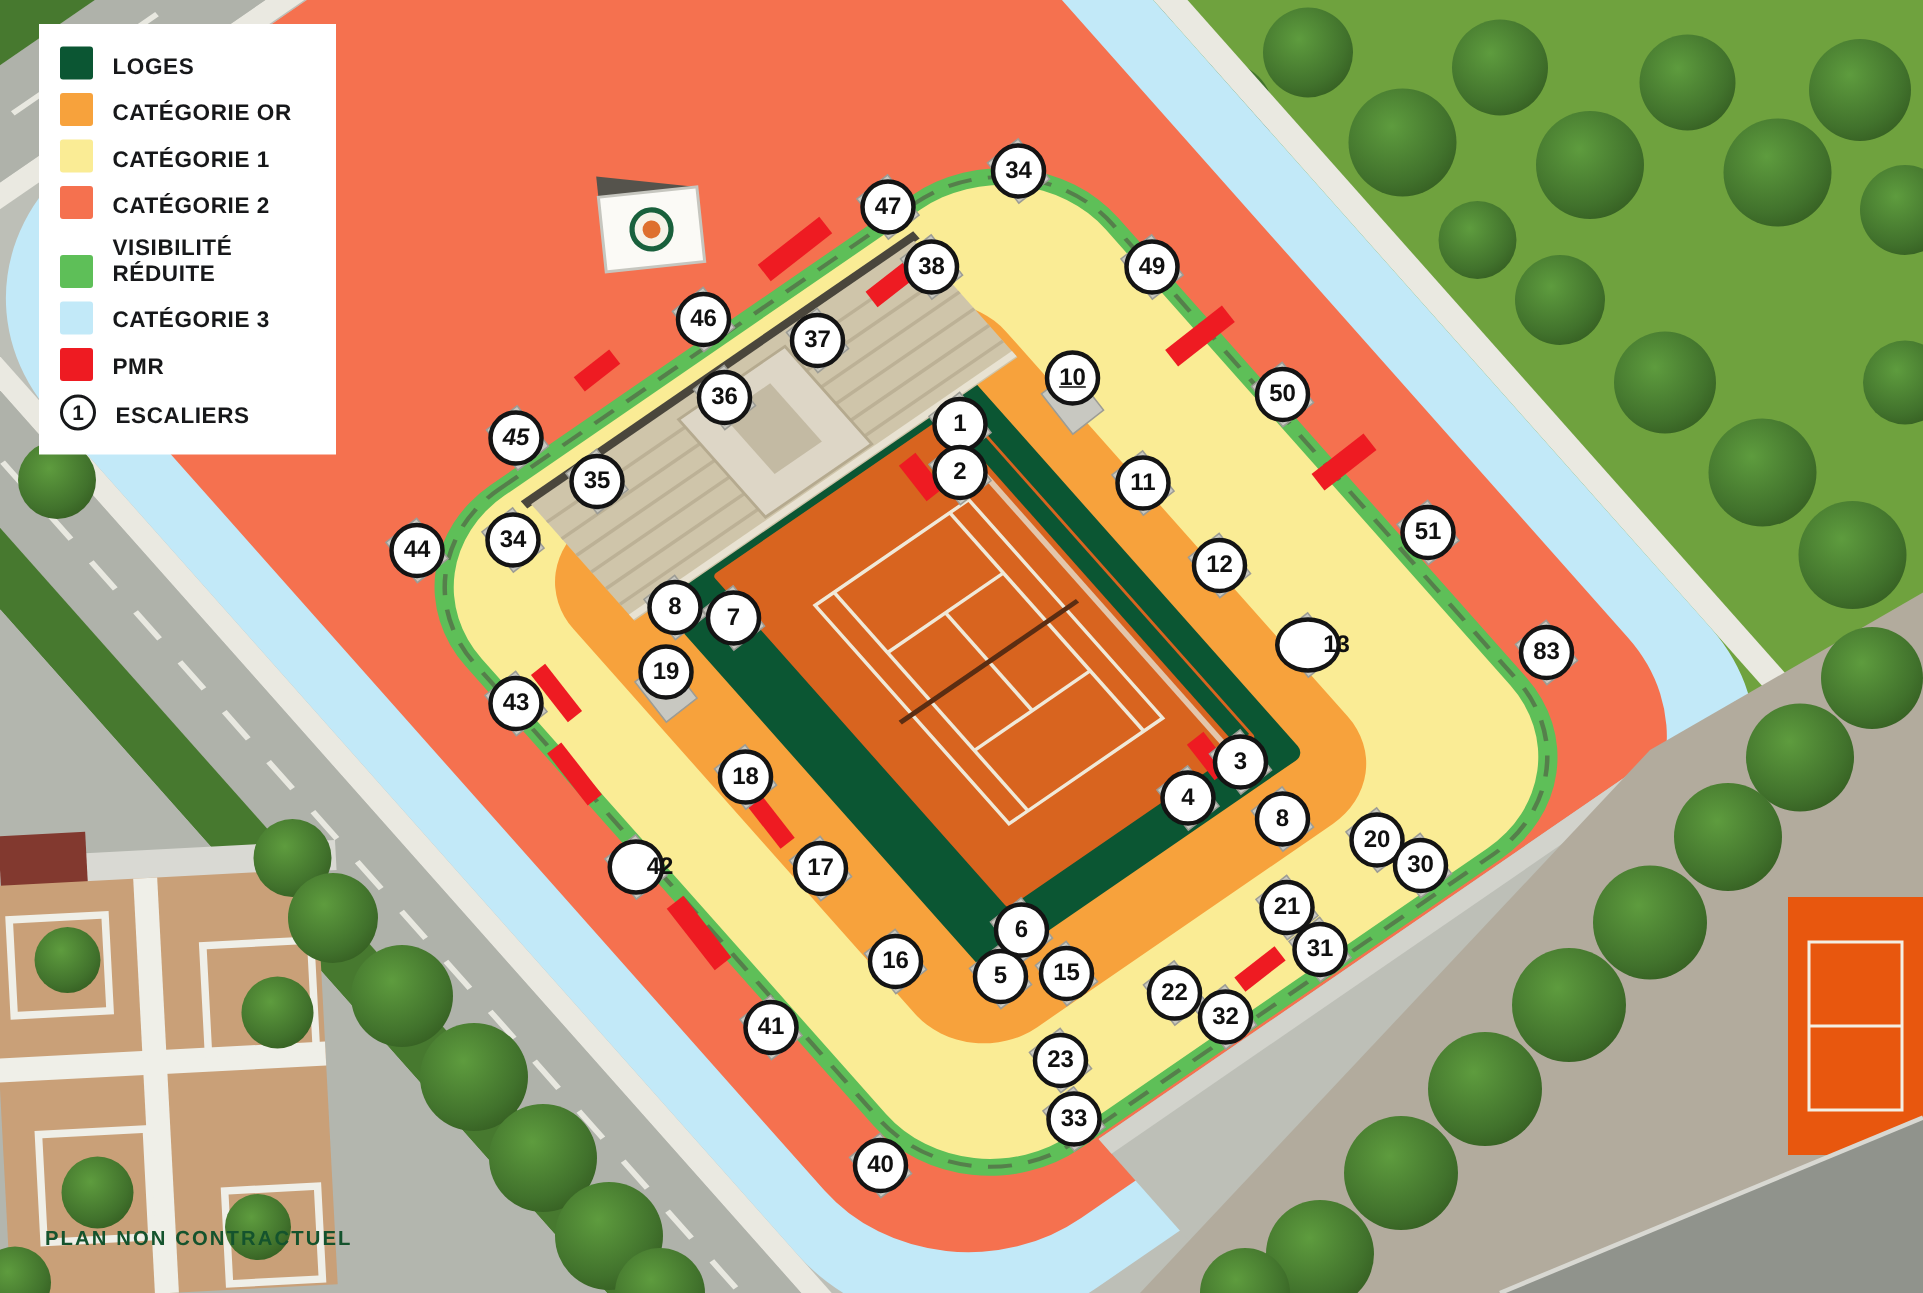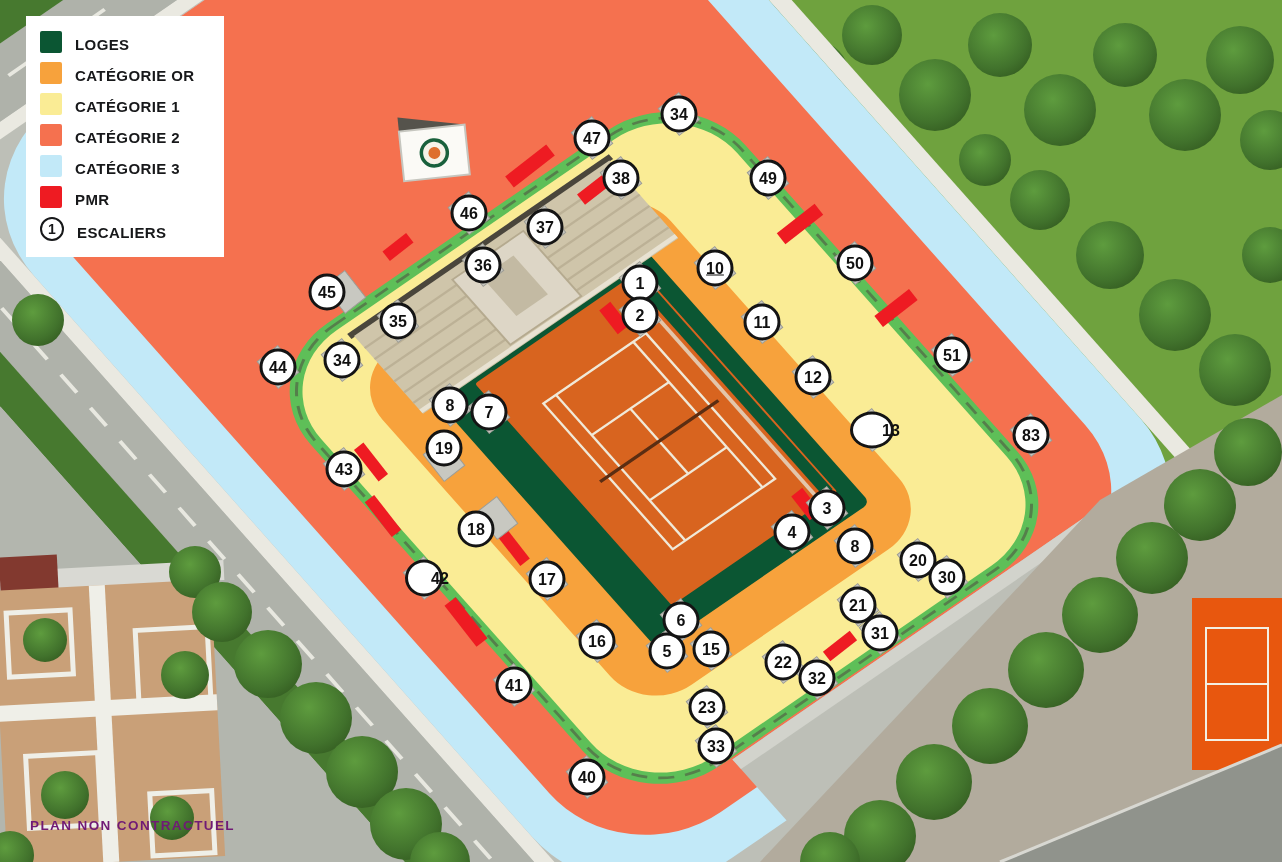--- a/index.html
+++ b/index.html
@@ -31,21 +31,21 @@
   .badge{
     position:absolute;width:37px;height:37px;border-radius:50%;
     background:#ffffff;border:3px solid #141414;box-sizing:border-box;
     display:flex;align-items:center;justify-content:center;
     font-size:16px;font-weight:800;color:#101010;
     transform:translate(-50%,-50%);z-index:20;
   }
   
   .disclaimer{
     position:absolute;left:30px;top:818px;z-index:30;
-    font-size:13.5px;font-weight:800;color:#701a75;letter-spacing:1.4px;
+    font-size:13.5px;font-weight:800;color:#14532d;letter-spacing:1.4px;
   }
 </style>
 </head>
 <body>
 
 <div id="scene">
 
 <svg id="map-svg" viewBox="0 0 1282 862">
   <defs>
     <radialGradient id="tree" cx="40%" cy="35%" r="75%">
@@ -286,20 +286,24 @@
         </div>
         <div class="legend-row">
           <span class="swatch" style="background: rgb(250, 236, 149);"></span>
           <span class="legend-label">CATÉGORIE 1</span>
         </div>
         <div class="legend-row">
           <span class="swatch" style="background: rgb(245, 113, 79);"></span>
           <span class="legend-label">CATÉGORIE 2</span>
         </div>
         <div class="legend-row">
+          <span class="swatch" style="background: rgb(94, 191, 88);"></span>
+          <span class="legend-label">VISIBILITÉ RÉDUITE</span>
+        </div>
+        <div class="legend-row">
           <span class="swatch" style="background: rgb(194, 233, 248);"></span>
           <span class="legend-label">CATÉGORIE 3</span>
         </div>
         <div class="legend-row">
           <span class="swatch" style="background: rgb(238, 27, 34);"></span>
           <span class="legend-label">PMR</span>
         </div>
       </div>
     <div class="legend-row">
       <span class="esc-symbol">1</span>
@@ -309,49 +313,49 @@
 
   <div id="badges-layer">
       <div class="badge" style="left: 640px; top: 283px;">1</div>
       <div class="badge" style="left: 640px; top: 315px;">2</div>
       <div class="badge" style="left: 827px; top: 508px;">3</div>
       <div class="badge" style="left: 792px; top: 532px;">4</div>
       <div class="badge" style="left: 667px; top: 651px;">5</div>
       <div class="badge" style="left: 681px; top: 620px;">6</div>
       <div class="badge" style="left: 489px; top: 412px;">7</div>
       <div class="badge" style="left: 450px; top: 405px;">8</div>
-      <div class="badge" style="left: 715px; top: 268px; text-decoration: underline;">10</div>
+      <div class="badge" style="left: 715px; top: 252px; text-decoration: underline;">10</div>
       <div class="badge" style="left: 762px; top: 322px;">11</div>
       <div class="badge" style="left: 813px; top: 377px;">12</div>
       <div class="badge" style="left: 872px; top: 430px; padding-left: 38px;">13</div>
       <div class="badge" style="left: 855px; top: 546px;">8</div>
       <div class="badge" style="left: 711px; top: 649px;">15</div>
       <div class="badge" style="left: 597px; top: 641px;">16</div>
       <div class="badge" style="left: 547px; top: 579px;">17</div>
-      <div class="badge" style="left: 476px; top: 518px; margin-top: 11px;">18</div>
+      <div class="badge" style="left: 497px; top: 518px;">18</div>
       <div class="badge" style="left: 444px; top: 448px;">19</div>
       <div class="badge" style="left: 918px; top: 560px;">20</div>
       <div class="badge" style="left: 858px; top: 605px;">21</div>
       <div class="badge" style="left: 783px; top: 662px;">22</div>
       <div class="badge" style="left: 707px; top: 707px;">23</div>
       <div class="badge" style="left: 947px; top: 577px;">30</div>
       <div class="badge" style="left: 880px; top: 633px;">31</div>
       <div class="badge" style="left: 817px; top: 678px;">32</div>
       <div class="badge" style="left: 716px; top: 746px;">33</div>
       <div class="badge" style="left: 342px; top: 360px;">34</div>
       <div class="badge" style="left: 398px; top: 321px;">35</div>
       <div class="badge" style="left: 483px; top: 265px;">36</div>
       <div class="badge" style="left: 545px; top: 227px;">37</div>
       <div class="badge" style="left: 621px; top: 178px;">38</div>
       <div class="badge" style="left: 587px; top: 777px;">40</div>
       <div class="badge" style="left: 514px; top: 685px;">41</div>
       <div class="badge" style="left: 424px; top: 578px; padding-left: 32px;">42</div>
       <div class="badge" style="left: 344px; top: 469px;">43</div>
       <div class="badge" style="left: 278px; top: 367px;">44</div>
-      <div class="badge" style="left: 327px; top: 292px;">45</div>
+      <div class="badge" style="left: 344px; top: 292px; font-style: italic;">45</div>
       <div class="badge" style="left: 469px; top: 213px;">46</div>
       <div class="badge" style="left: 592px; top: 138px;">47</div>
       <div class="badge" style="left: 679px; top: 114px;">34</div>
       <div class="badge" style="left: 768px; top: 178px;">49</div>
       <div class="badge" style="left: 855px; top: 263px;">50</div>
       <div class="badge" style="left: 952px; top: 355px;">51</div>
       <div class="badge" style="left: 1031px; top: 435px;">83</div>
     </div>
 
   <div class="disclaimer">PLAN NON CONTRACTUEL</div>

